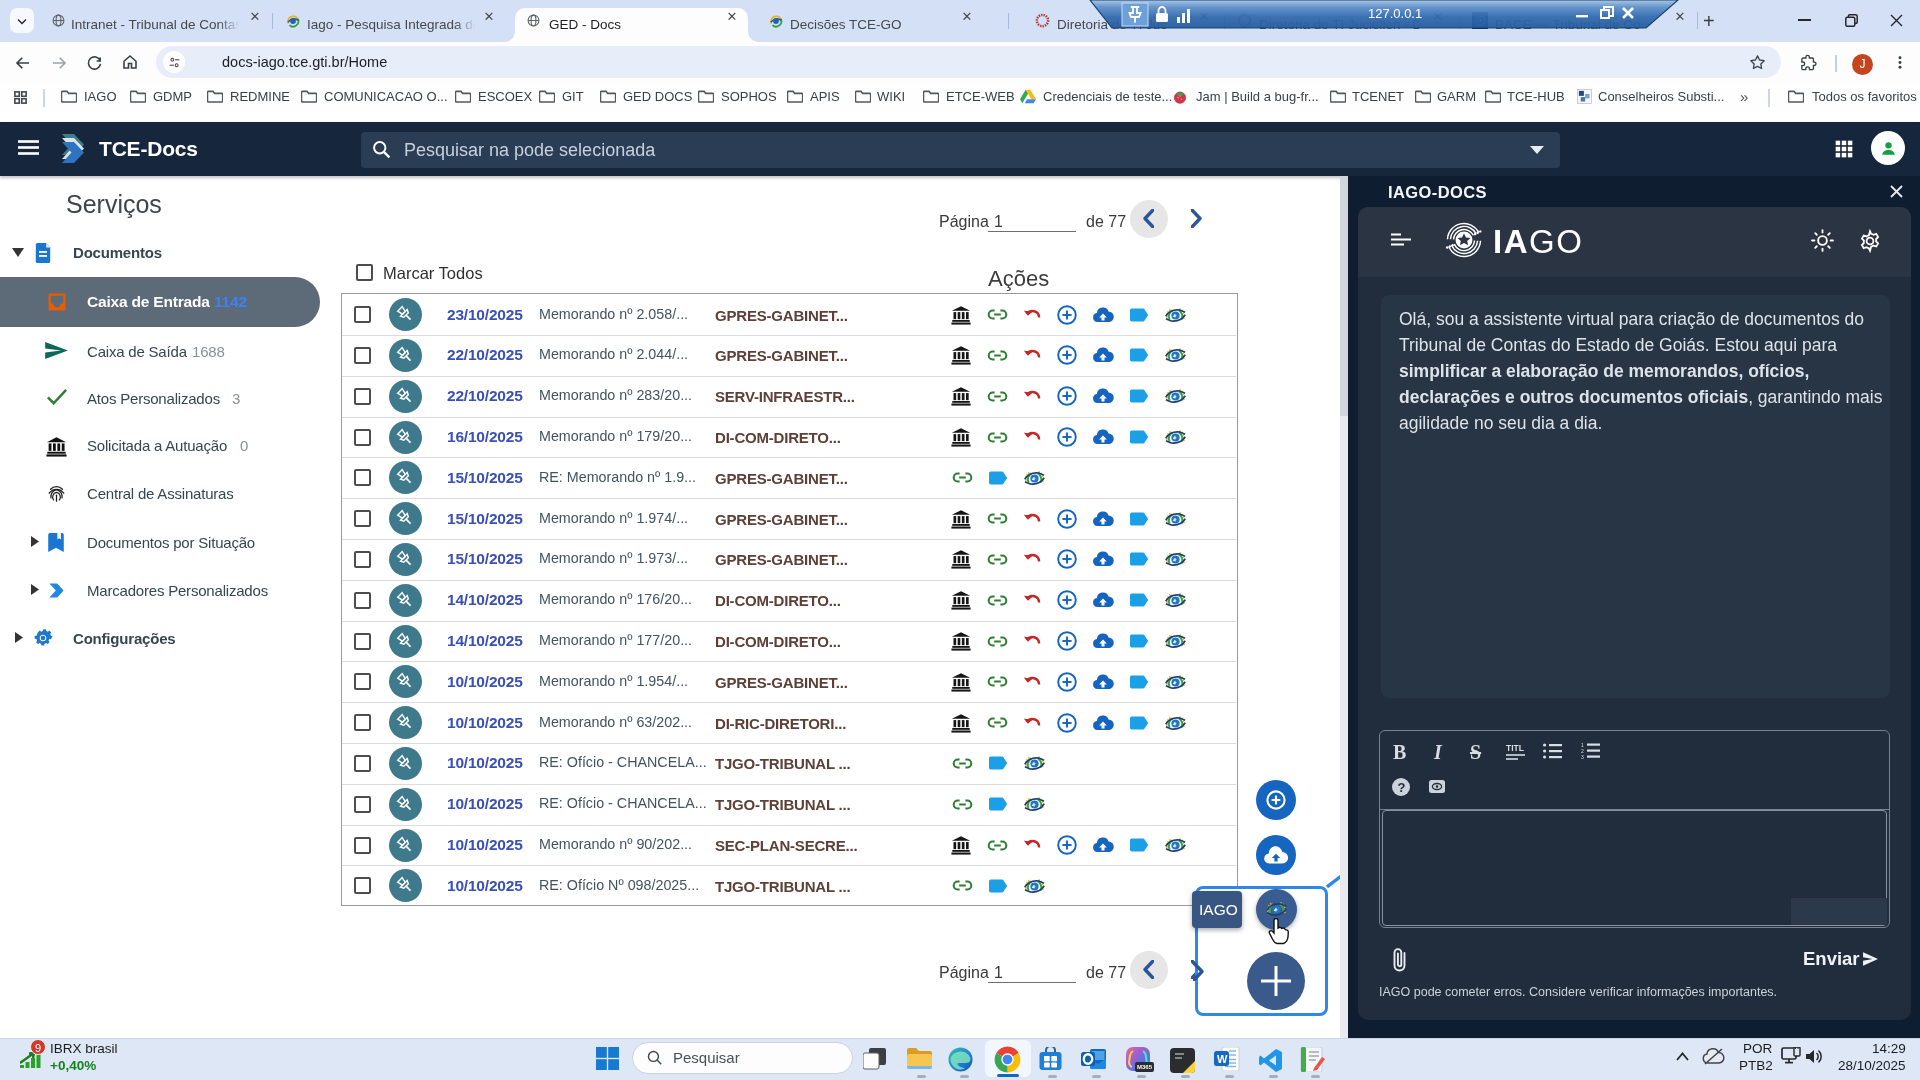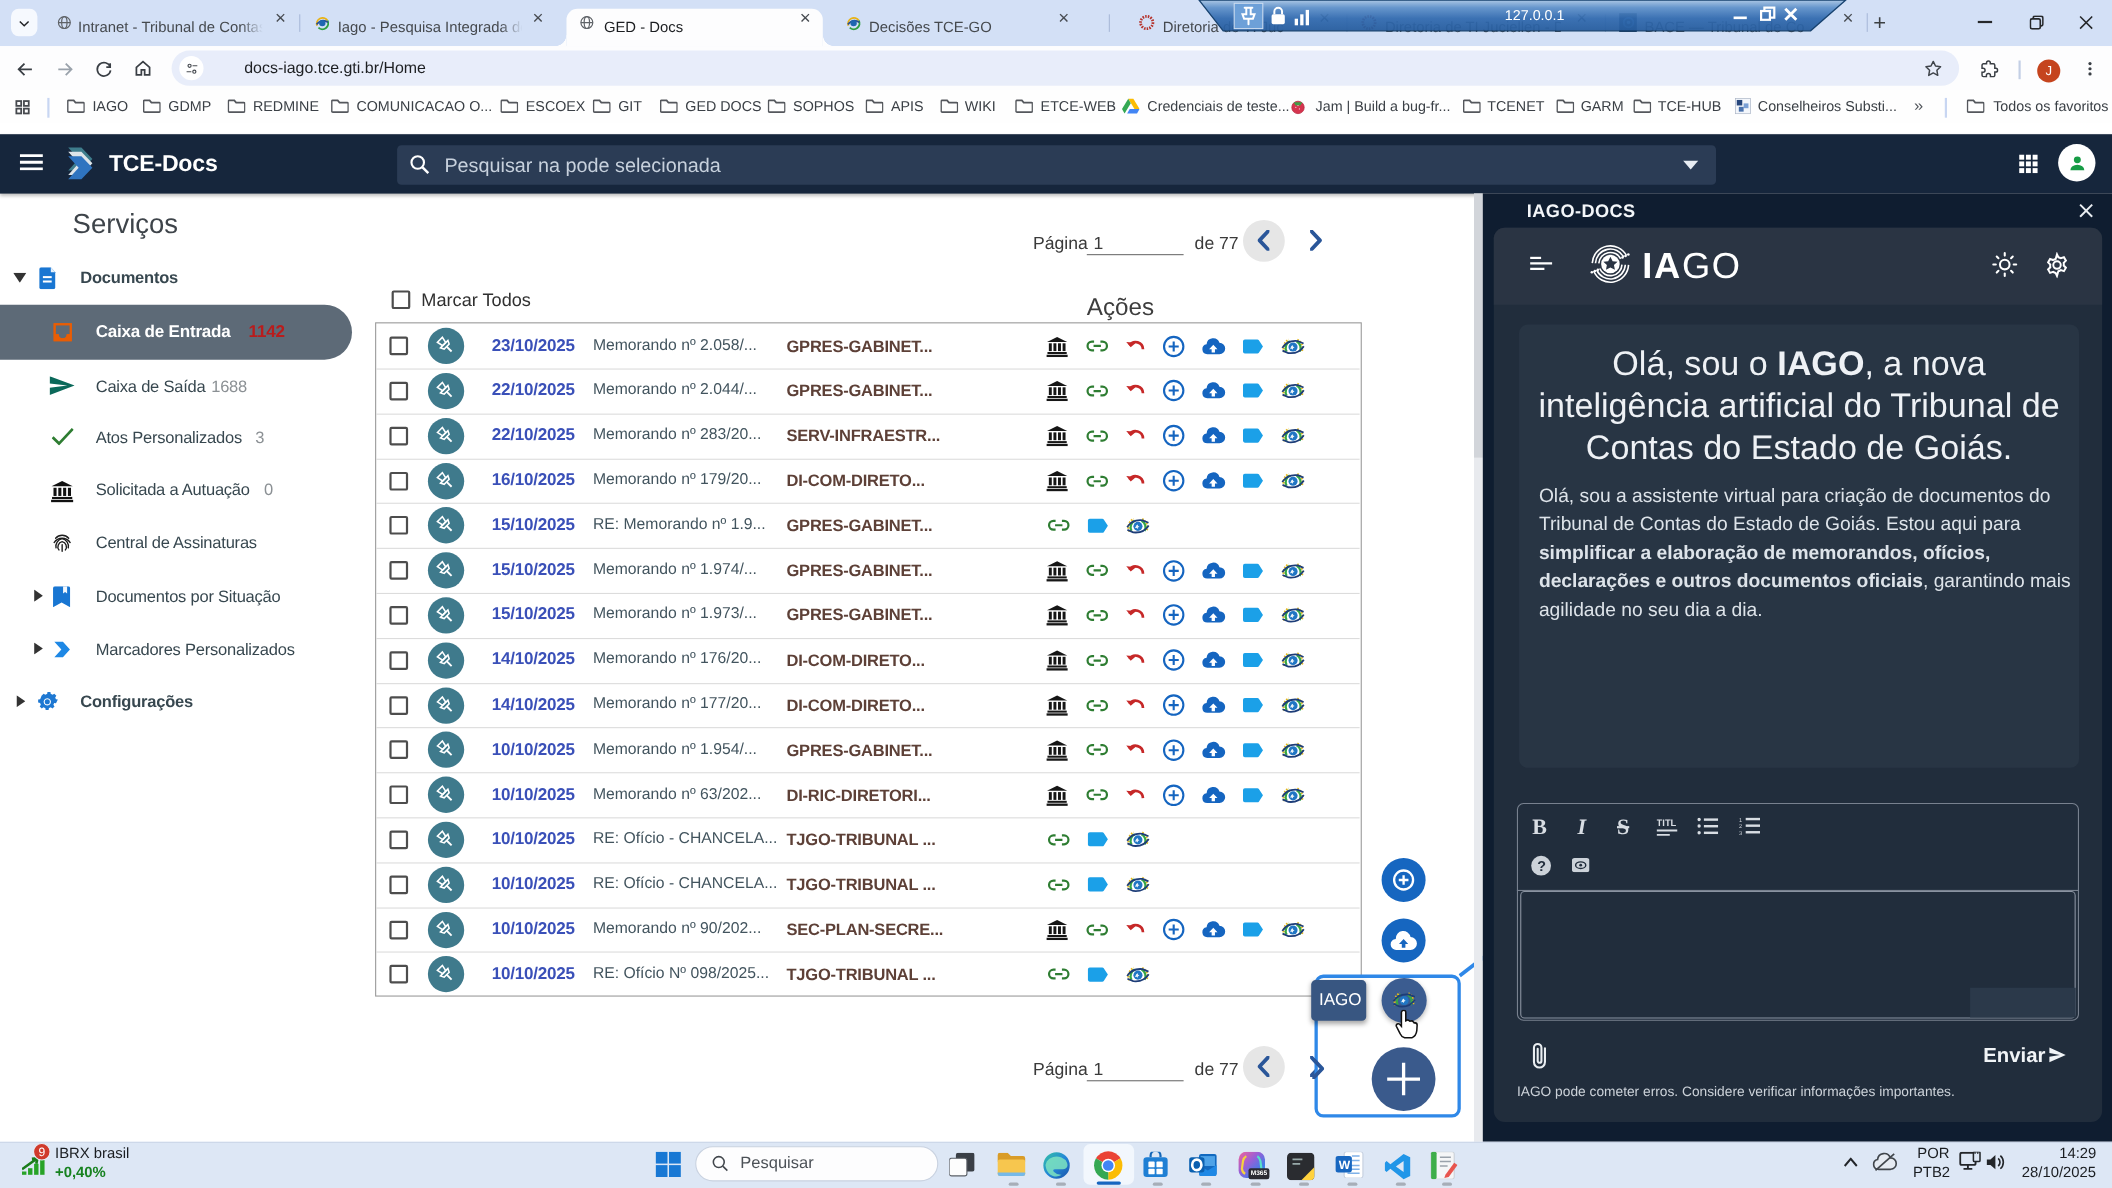--- a/index.html
+++ b/index.html
@@ -329,21 +329,21 @@
     <rect x="5" y="10" width="10" height="2.3" fill="#fff"></rect>
     <rect x="5" y="15" width="10" height="2.3" fill="#fff"></rect>
   </svg>
 <div class="sideitem" style="left:73px;top:244px;font-weight:bold;">Documentos</div>
 <div class="abs" style="left:0;top:277px;width:320px;height:50px;background:#5d6a77;border-radius:0 25px 25px 0;"></div>
 <svg class="abs" style="left:46px;top:291px" width="22" height="22" viewBox="0 0 24 24">
     <path d="M21 3 H3 a 0 0 0 0 0 0 0 V21 H21 Z M19 5 V14 H16 a4 4 0 0 1 -8 0 H5 V5 Z" fill="#e85d04" fill-rule="evenodd"></path>
     <path d="M3 3 H21 V21 H3 Z M5 5 V14 H8 a4 4 0 0 0 8 0 h3 V5 Z" fill="#e85d04" fill-rule="evenodd"></path>
   </svg>
 <div class="sideitem" style="left:87px;top:293px;font-weight:bold;color:#fff;font-size:15.5px;">Caixa de Entrada</div>
-<div class="sideitem" style="left:226px;top:293px;font-weight:bold;color:#b91c1c;font-size:15.5px;">1142</div>
+<div class="sideitem" style="left:214px;top:293px;font-weight:bold;color:#3b82f6;font-size:15.5px;">1142</div>
 <svg class="abs" style="left:45px;top:342px" width="23" height="17" viewBox="0 0 24 18">
     <path d="M0 18 L24 9 L0 0 L0 7 L17 9 L0 11 Z" fill="#0b695a"></path>
   </svg>
 <div class="sideitem" style="left:87px;top:343px;">Caixa de Saída</div>
 <div class="sideitem" style="left:192px;top:343px;color:#8b9094;">1688</div>
 <svg class="abs" style="left:47px;top:389px" width="20" height="16" viewBox="0 0 24 19">
     <path d="M1 10 L8 17 L23 1" fill="none" stroke="#2e7d32" stroke-width="3"></path>
   </svg>
 <div class="sideitem" style="left:87px;top:390px;">Atos Personalizados</div>
 <div class="sideitem" style="left:232px;top:390px;color:#8b9094;">3</div>
@@ -1266,21 +1266,20 @@
       <line x1="17.5" y1="6.5" x2="19" y2="5"></line>
     </g>
   </svg>
 <svg class="abs" style="left:1858px;top:229px" width="24" height="24" viewBox="0 0 24 24">
     <g fill="none" stroke="#fff" stroke-width="1.8">
       <circle cx="12" cy="12" r="3.4"></circle>
 <path d="M12 2.2 l1.2 2.6 a7.8 7.8 0 0 1 2.3 1 l2.8-.9 1.8 3.1 -2 2 a7.8 7.8 0 0 1 0 2.4 l2 2 -1.8 3.1 -2.8-.9 a7.8 7.8 0 0 1 -2.3 1 L12 21.8 l-1.2-2.6 a7.8 7.8 0 0 1 -2.3-1 l-2.8.9 -1.8-3.1 2-2 a7.8 7.8 0 0 1 0-2.4 l-2-2 1.8-3.1 2.8.9 a7.8 7.8 0 0 1 2.3-1 Z"></path>
     </g>
   </svg>
 <div id="card">
-    <h1>Olá, sou o <b>IAGO</b>, a nova<br>inteligência artificial do Tribunal de<br>Contas do Estado de Goiás.</h1>
     <p>Olá, sou a assistente virtual para criação de documentos do<br>Tribunal de Contas do Estado de Goiás. Estou aqui para<br><b>simplificar a elaboração de memorandos, ofícios,</b><br><b>declarações e outros documentos oficiais</b>, garantindo mais<br>agilidade no seu dia a dia.</p>
   </div>
 <div id="toolbox"></div>
 <div class="abs" style="left:1393px;top:741px;font-size:20px;font-weight:bold;color:#d8dde3;font-family:'Liberation Serif',serif;">B</div>
 <div class="abs" style="left:1434px;top:741px;font-size:20px;font-style:italic;font-weight:bold;color:#d8dde3;font-family:'Liberation Serif',serif;">I</div>
 <div class="abs" style="left:1470px;top:741px;font-size:20px;font-weight:bold;color:#d8dde3;text-decoration:line-through;font-family:'Liberation Serif',serif;">S</div>
 <svg class="abs" style="left:1506px;top:743px" width="19" height="17" viewBox="0 0 19 17">
     <g stroke="#d8dde3">
       <text x="0" y="8" font-size="8.5" font-weight="bold" fill="#d8dde3" stroke="none" font-family="Liberation Sans">TITL</text>
       <line x1="0" y1="12" x2="19" y2="12" stroke-width="1.6"></line>

